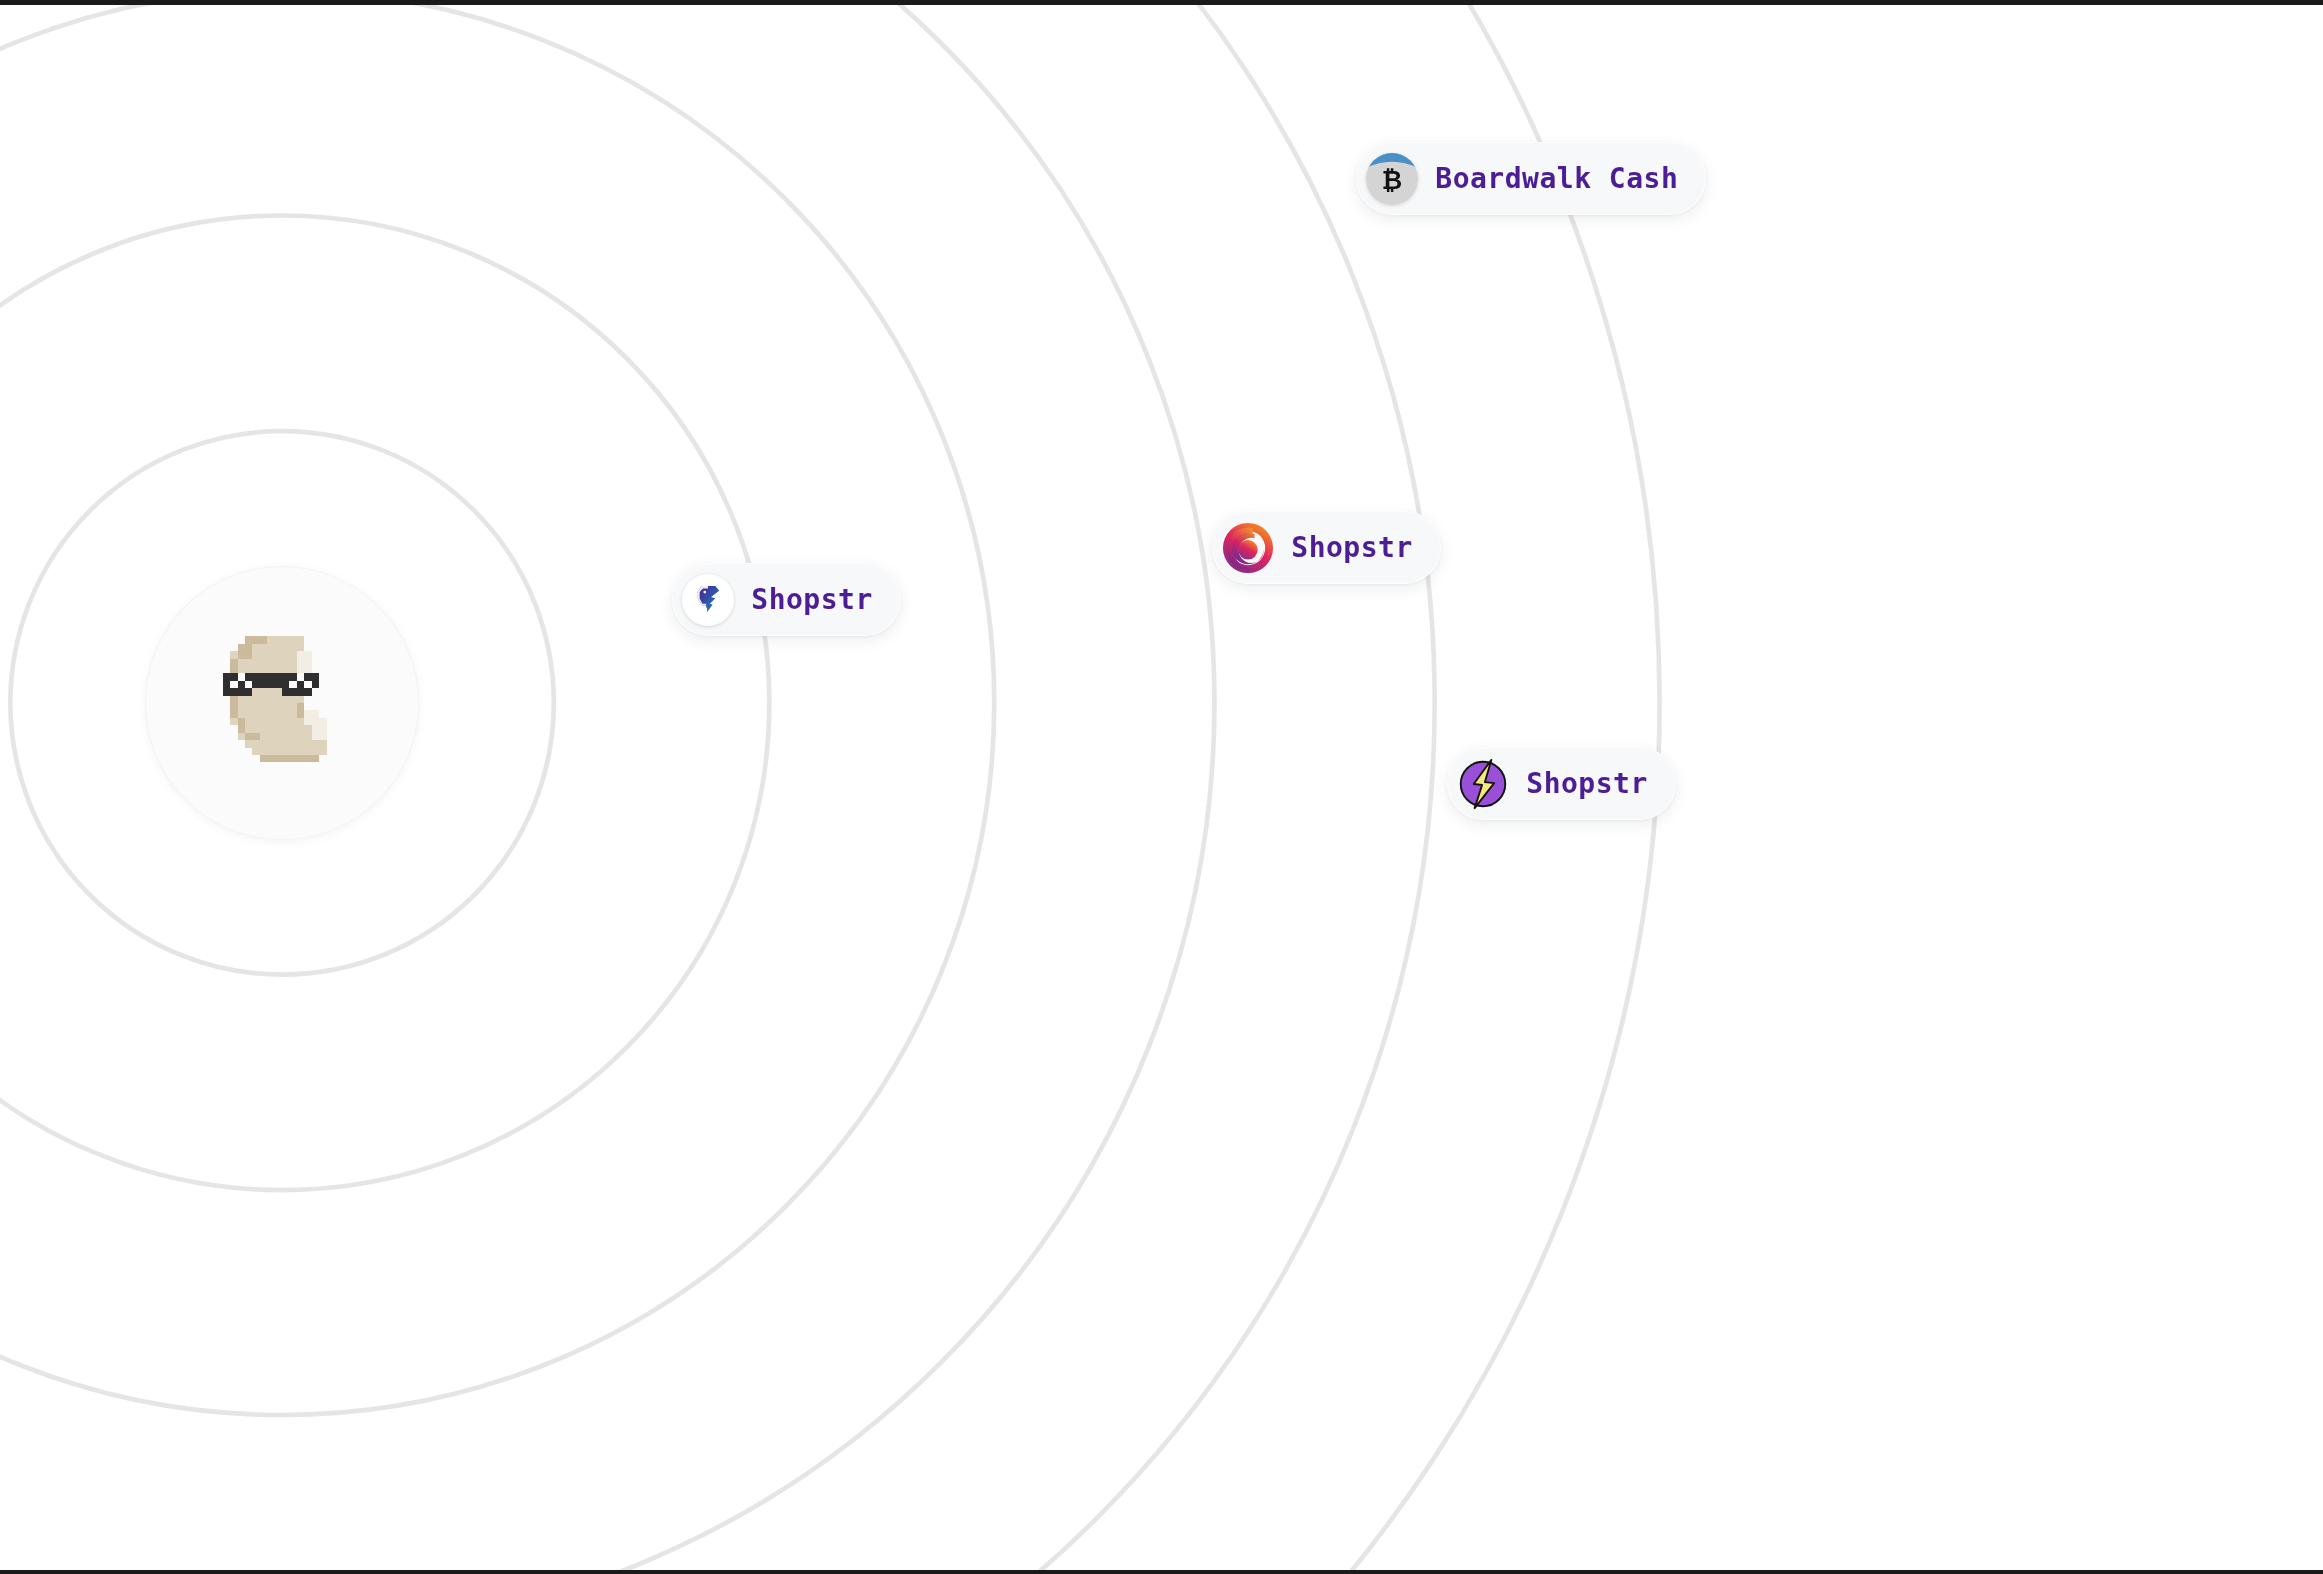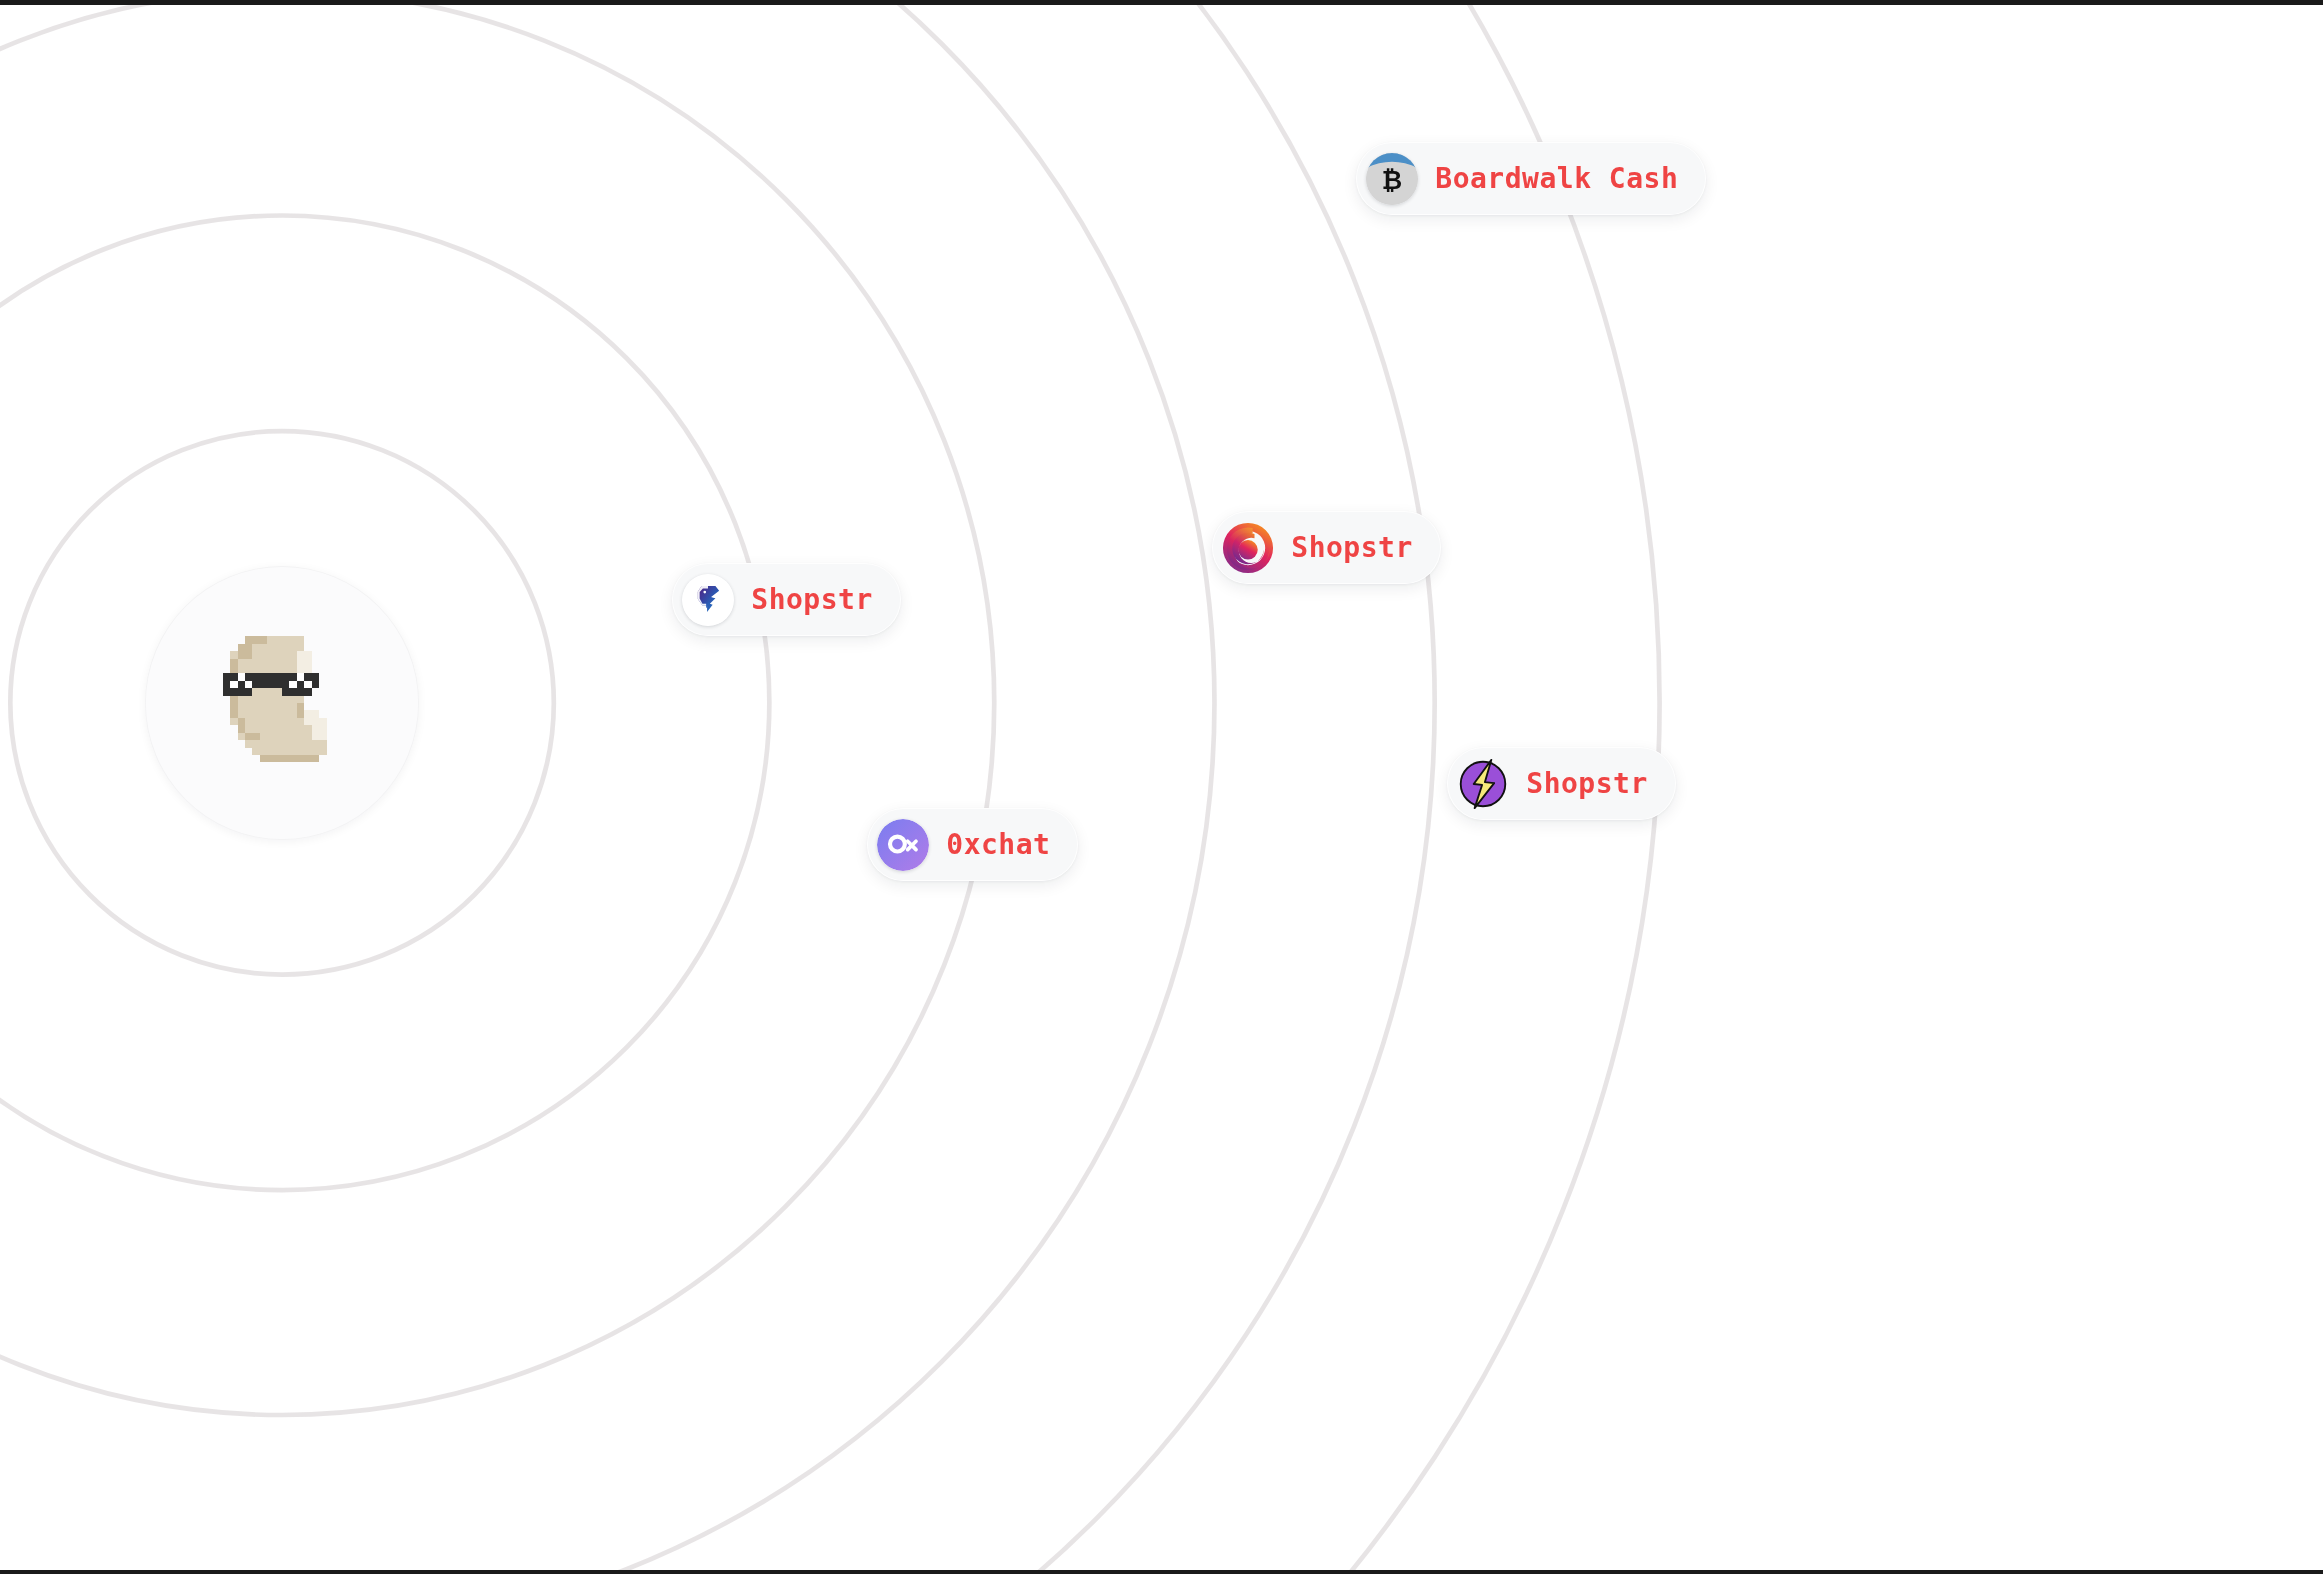--- a/index.html
+++ b/index.html
@@ -84,21 +84,21 @@
     overflow: visible;
     box-shadow: 0 0.9px 3.7px rgba(17,24,39,.16);
     display: block;
   }
   .pill .badge svg { display: block; width: 52px; height: 52px; border-radius: 50%; }
   .pill .pill-label {
     font-family: "DejaVu Sans Mono", "Liberation Mono", monospace;
     font-size: 28px;
     font-weight: 700;
     letter-spacing: 0.5px;
-    color: #ef4444;
+    color: #4c1d95;
     line-height: 1;
   }
 </style>
 </head>
 <body>
 
 <div id="stage">
 
   <div class="edge-rule top"></div>
 
@@ -238,35 +238,16 @@
   <div class="pill" style="left:1447px; top:747px;">
     <span class="badge" style="box-shadow:none;">
       <svg viewBox="0 0 56 56" style="overflow:visible;">
         <circle cx="28" cy="28" r="24" fill="#9a4fd8" stroke="#111111" stroke-width="2"></circle>
         <path d="M37 2 L18 28 L27 29 L19 54 L40 27 L30 26 Z" fill="#f5e97a" stroke="#111111" stroke-width="2" stroke-linejoin="round"></path>
       </svg>
     </span>
     <span class="pill-label">Shopstr</span>
   </div>
 
-  <div class="pill" style="left:867px; top:808px;">
-    <span class="badge">
-      <svg viewBox="0 0 56 56">
-        <defs>
-          <linearGradient id="zxg" x1="0" y1="0" x2="1" y2="1">
-            <stop offset="0" stop-color="#7a7df0"></stop>
-            <stop offset="1" stop-color="#b07ce8"></stop>
-          </linearGradient>
-        </defs>
-        <circle cx="28" cy="28" r="28" fill="url(#zxg)"></circle>
-        <circle cx="22" cy="27" r="8" fill="none" stroke="#ffffff" stroke-width="4.5"></circle>
-        <g stroke="#ffffff" stroke-width="4" stroke-linecap="round">
-          <line x1="33" y1="24" x2="42" y2="33"></line>
-          <line x1="42" y1="24" x2="33" y2="33"></line>
-        </g>
-      </svg>
-    </span>
-    <span class="pill-label">0xchat</span>
-  </div>
 
   <div class="edge-rule bottom"></div>
 </div>
 
 
 </body></html>

